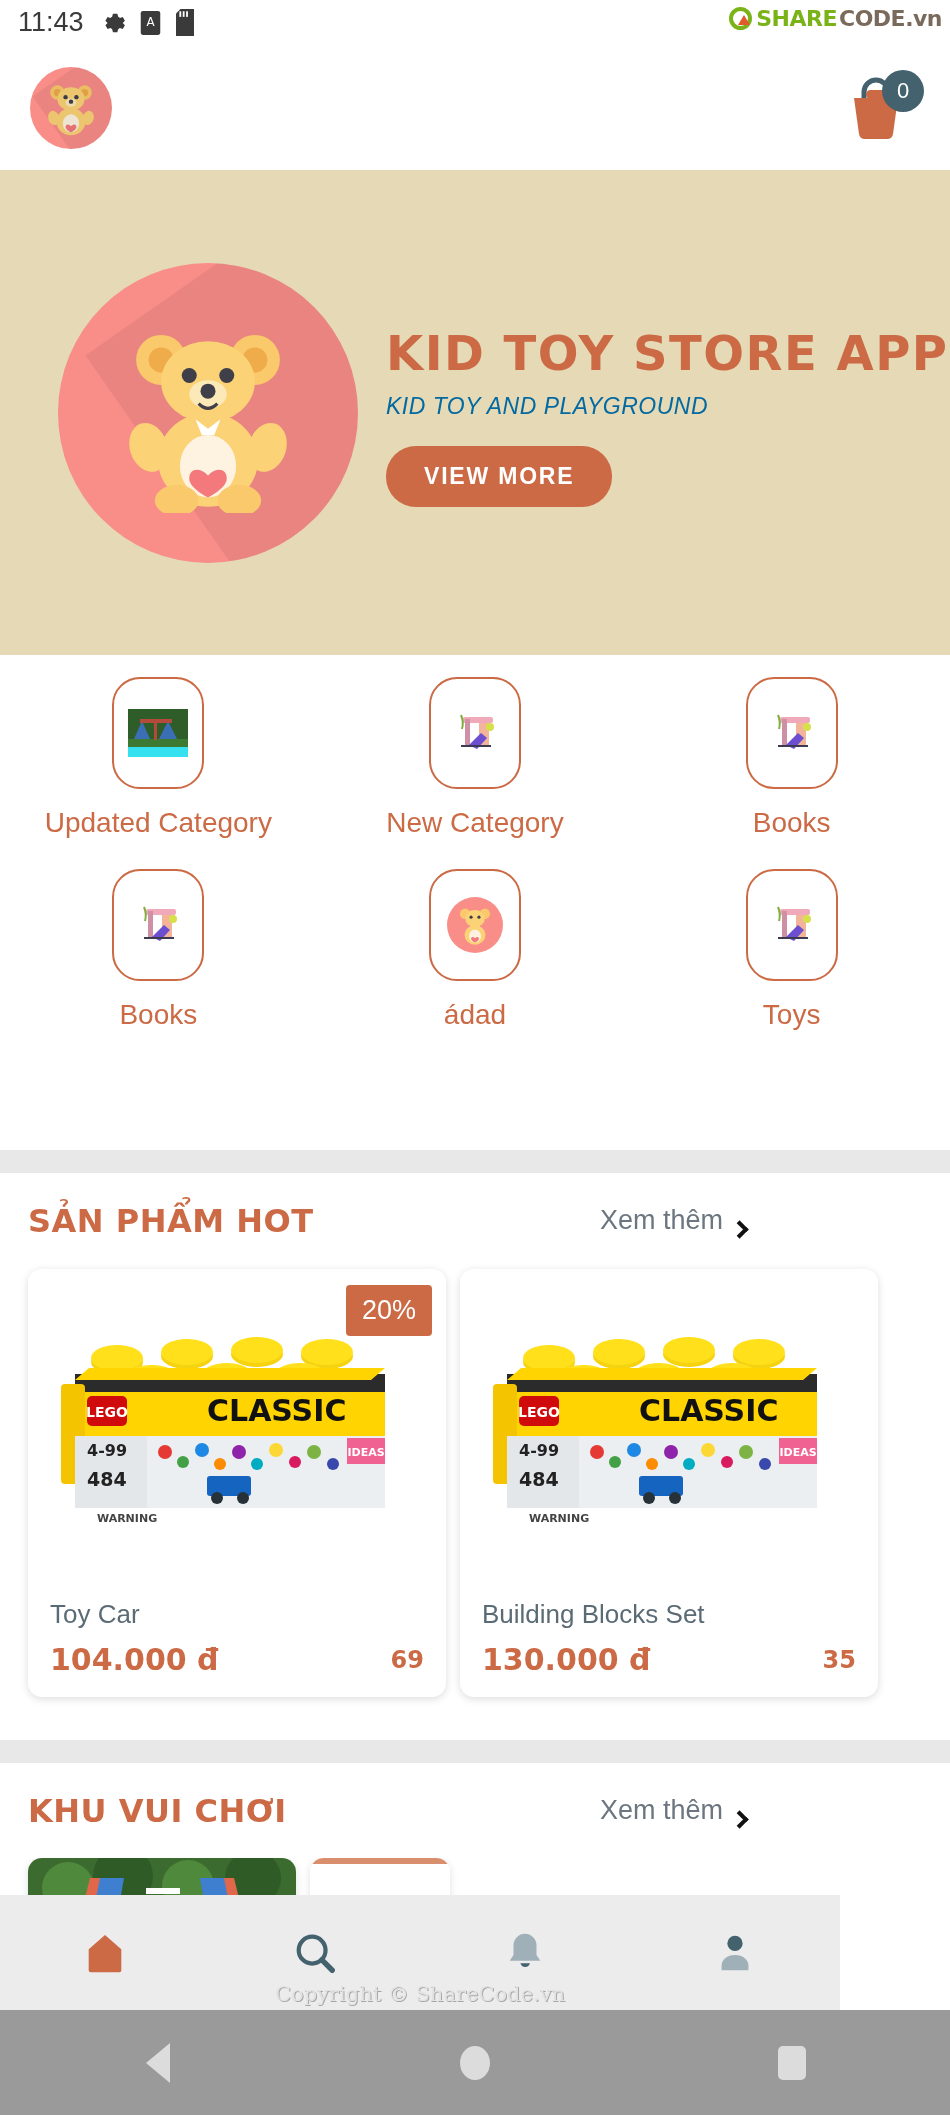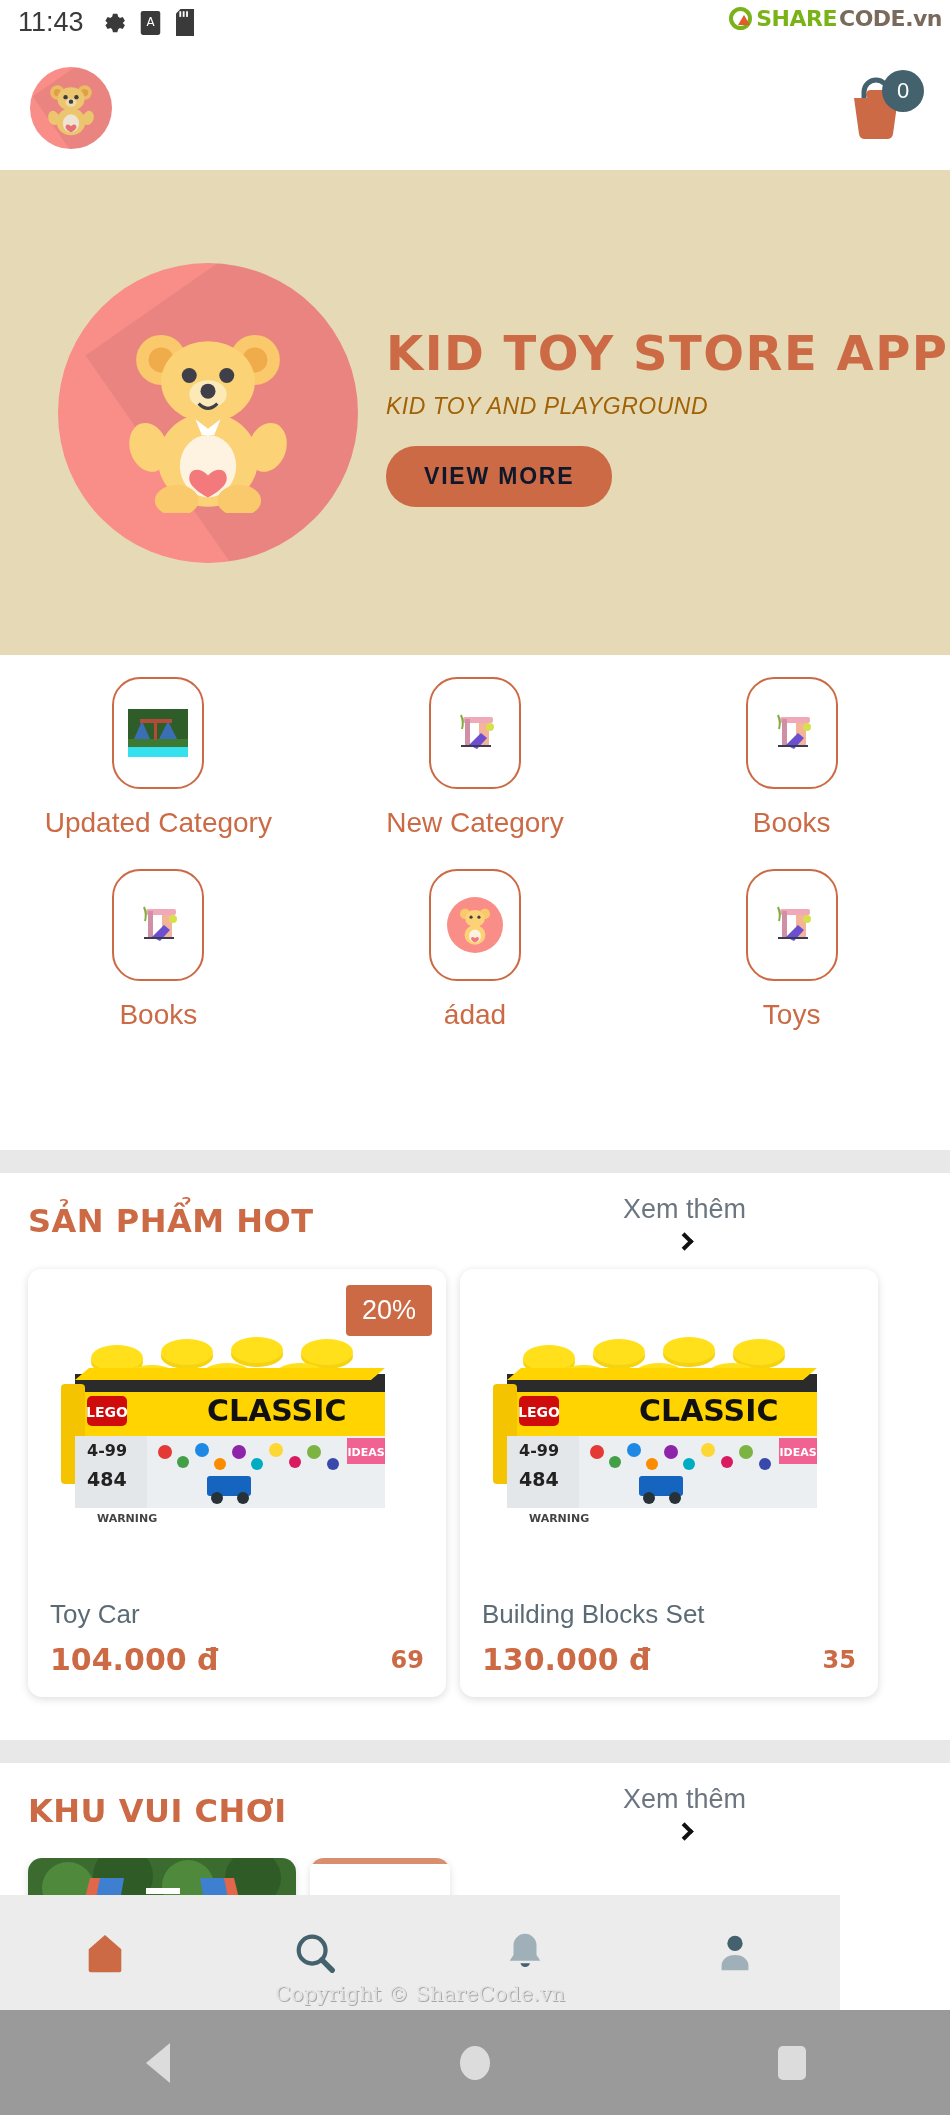--- a/index.html
+++ b/index.html
@@ -81,26 +81,26 @@
     width: 330px; height: 420px; background: rgba(0,0,0,0.06);
     transform: rotate(-35deg);
   }
   .banner-text { margin-left: 28px; padding-top: 10px; }
   .banner-title {
     font-family: "DejaVu Sans", sans-serif;
     font-size: 48px; font-weight: bold; color: #cb6a44;
     letter-spacing: 1.5px; line-height: 1.05; text-align: center;
   }
   .banner-sub {
-    font-size: 23px; color: #a16207; font-style: italic;
+    font-size: 23px; color: #0369a1; font-style: italic;
     margin-top: 14px; letter-spacing: 0.5px;
   }
   .view-more-btn {
     margin-top: 26px; display: inline-block;
-    background: #cb6a44; color: #0f172a;
+    background: #cb6a44; color: #ffffff;
     border: none; border-radius: 30px;
     padding: 17px 38px; font-size: 23px; font-weight: bold;
     letter-spacing: 1.8px; cursor: pointer;
     font-family: "Liberation Sans", sans-serif;
   }
 
   
   .cat-section {
     position: absolute; top: 655px; left: 0; width: 950px; height: 495px;
     background: #ffffff; padding-top: 22px;
@@ -132,21 +132,21 @@
 
   
   .sec-head {
     position: absolute; left: 0; width: 774px; height: 95px;
     display: flex; align-items: center; padding: 8px 28px; background: #ffffff;
   }
   .sec-title {
     font-family: "DejaVu Sans", sans-serif;
     font-size: 32px; font-weight: bold; color: #cb6a44; letter-spacing: 0.5px;
   }
-  .sec-more { margin-left: auto; display: flex; align-items: center; gap: 10px; cursor: pointer; flex-direction: column; }
+  .sec-more { margin-left: auto; display: flex; align-items: flex-end; gap: 10px; cursor: pointer; }
   .sec-more-label { font-size: 27px; color: #6c7680; }
   .chev {
     width: 13px; height: 13px; border-top: 4px solid #111;
     border-right: 4px solid #111; transform: rotate(45deg); display: block;
   }
 
   
   .prod-rail {
     position: absolute; left: 0; width: 950px; height: 455px;
     display: flex; gap: 14px; padding: 14px 28px; background: #ffffff; overflow: hidden;

